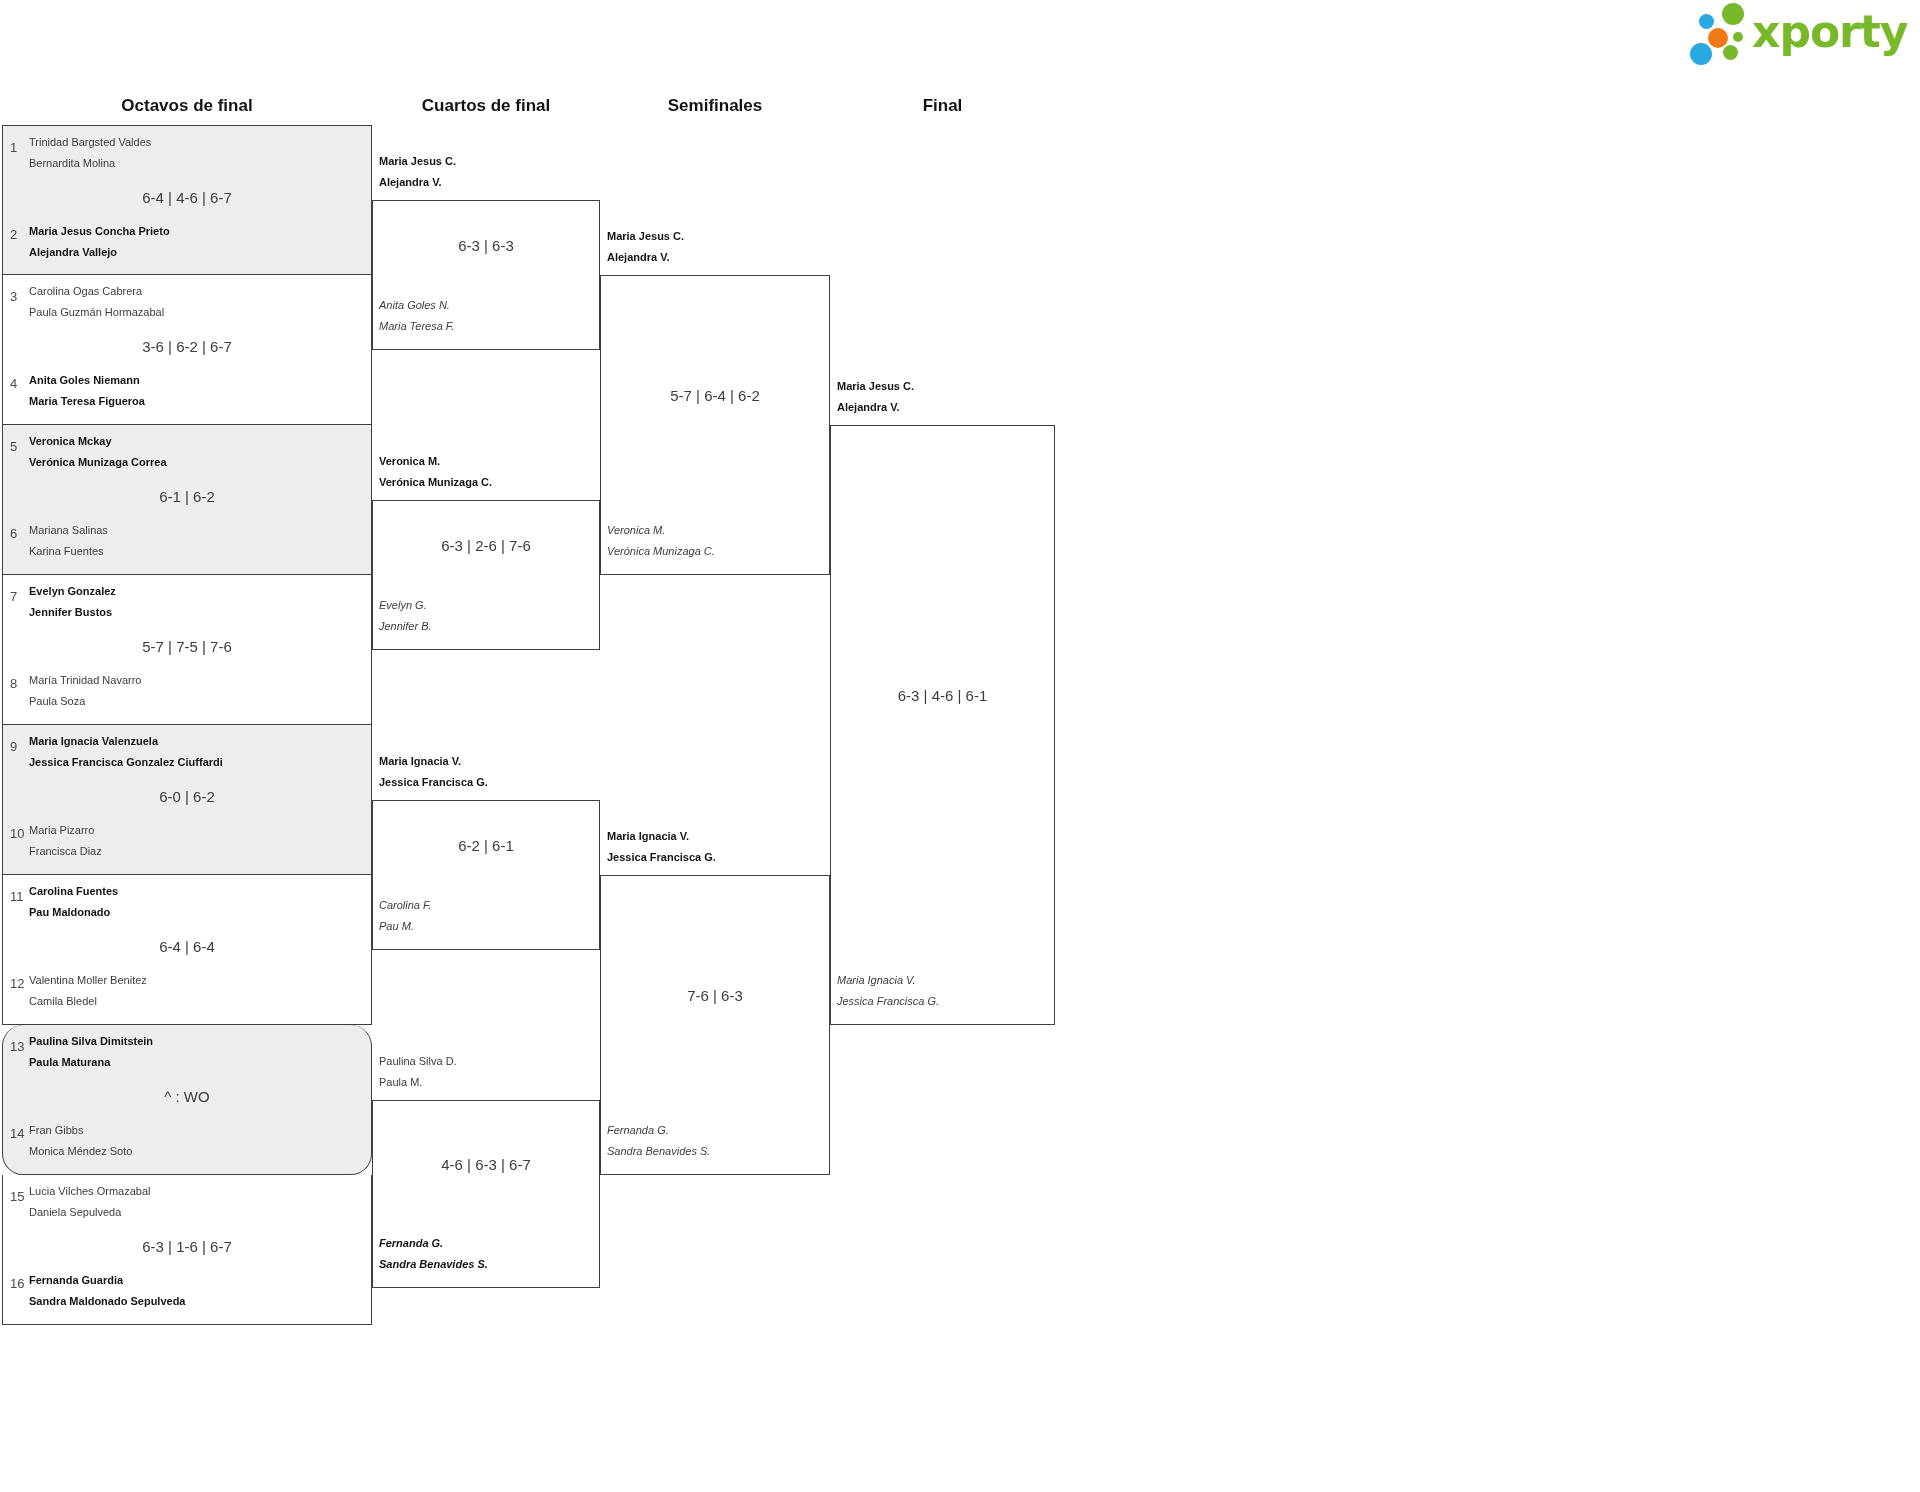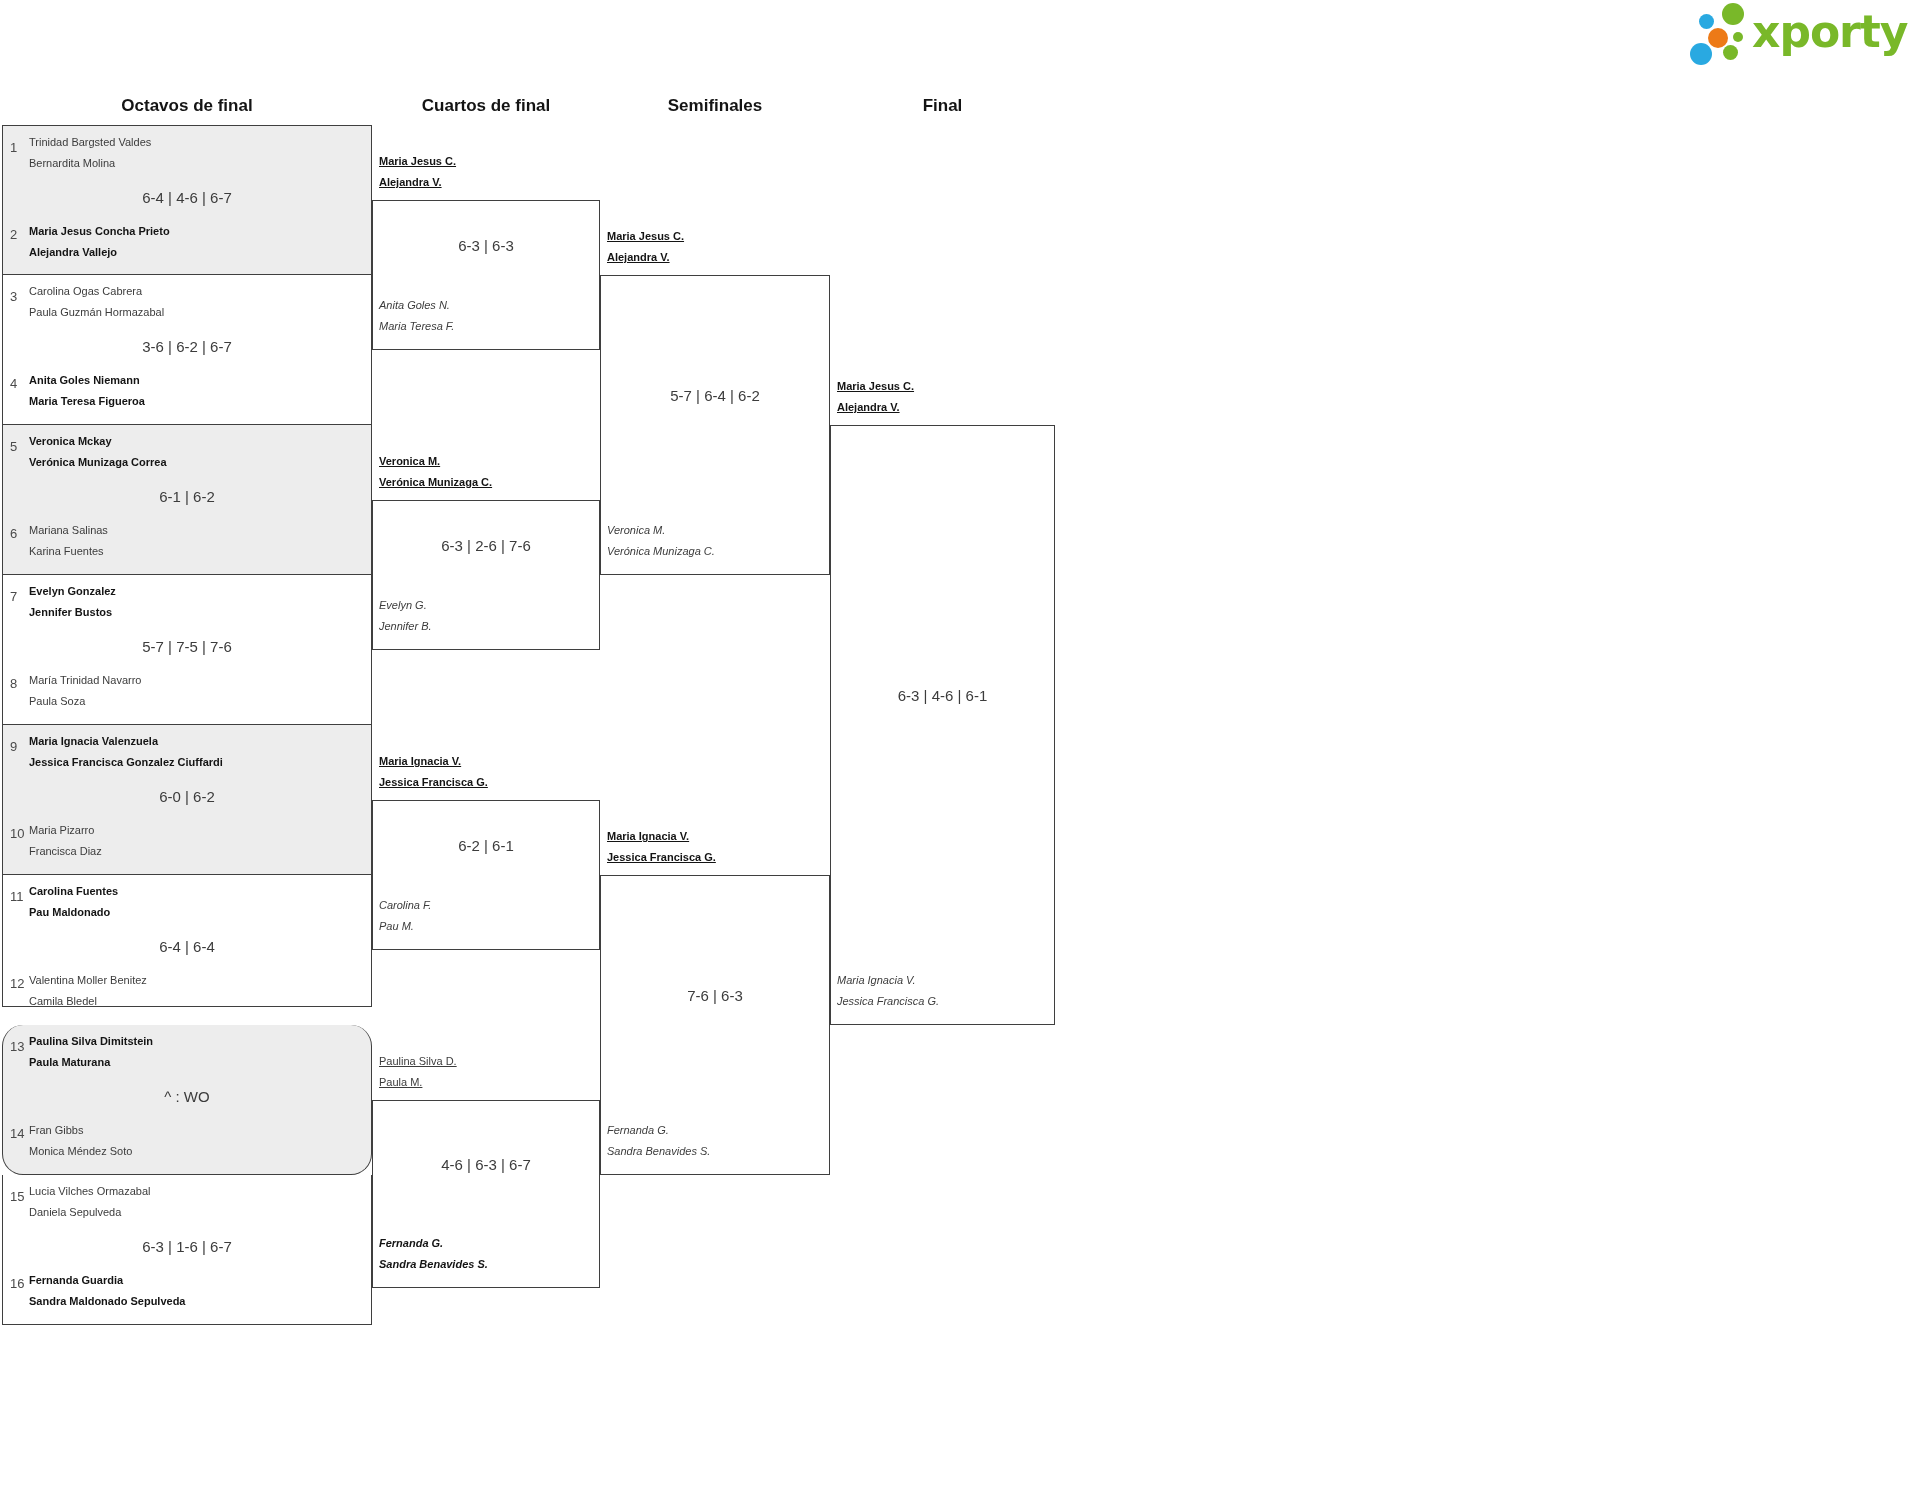--- a/index.html
+++ b/index.html
@@ -39,21 +39,21 @@
   .mbox.flush{border-top:none;}
   .team{position:absolute;font-size:11px;line-height:21px;color:var(--txt);white-space:nowrap;}
   .team.win{font-weight:700;color:var(--txt-strong);}
   .score{position:absolute;left:0;right:0;text-align:center;font-size:15px;color:var(--txt);}
   .seed{position:absolute;font-size:13px;color:#4a4a4a;}
   .r0 .team-top{left:26px;top:6px;}
   .r0 .team-bottom{left:26px;top:95px;}
   .r0 .score{top:63px;}
   .r0 .seed-top{left:7px;top:14px;}
   .r0 .seed-bottom{left:7px;top:101px;}
-  .rn .team-top{left:6px;top:-50px;text-decoration:underline;}
+  .rn .team-top{left:6px;top:-50px;}
   .rn .team-bottom{left:6px;bottom:12px;font-style:italic;}
   .rn .score{top:calc(50% - 38px);}
 </style>
 </head>
 <body>
 
 <div class="page">
 
 
   <div class="logo">
@@ -128,21 +128,21 @@
         <div class="team team-top win">
           <div class="pline">Maria Ignacia Valenzuela</div>
           <div class="pline">Jessica Francisca Gonzalez Ciuffardi</div>
         </div>
         <div class="score">6-0 | 6-2</div>
         <div class="team team-bottom">
           <div class="pline">Maria Pizarro</div>
           <div class="pline">Francisca Diaz</div>
         </div>
       </div>
-      <div class="mbox r0 flush" style="left: 2px; top: 875px; width: 370px; height: 132px;">
+      <div class="mbox r0 flush" style="left: 2px; top: 875px; width: 370px; height: 150px;">
         <div class="seed seed-top">11</div>
         <div class="seed seed-bottom">12</div>
         <div class="team team-top win">
           <div class="pline">Carolina Fuentes</div>
           <div class="pline">Pau Maldonado</div>
         </div>
         <div class="score">6-4 | 6-4</div>
         <div class="team team-bottom">
           <div class="pline">Valentina Moller Benitez</div>
           <div class="pline">Camila Bledel</div>

